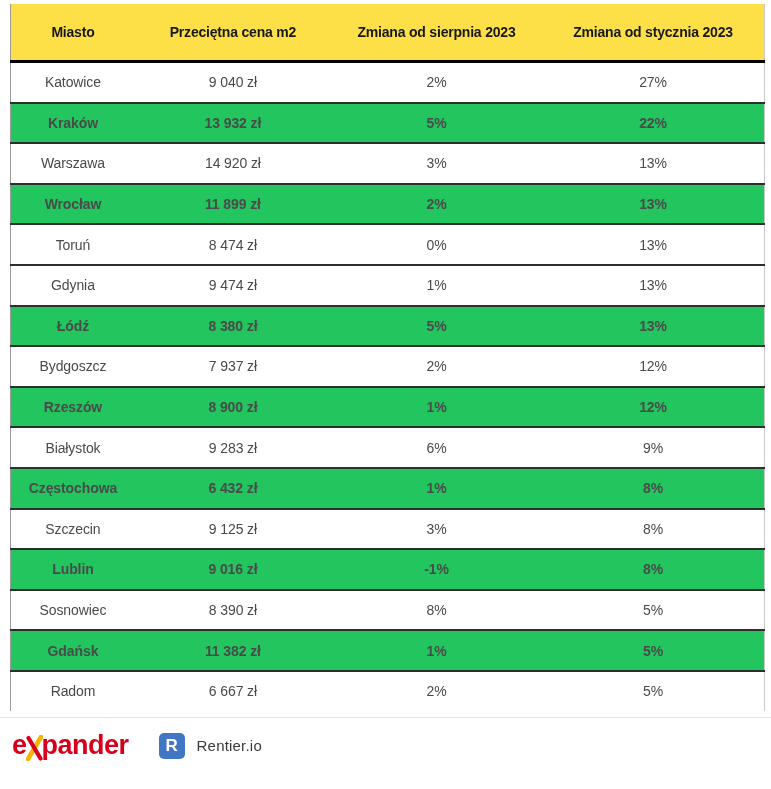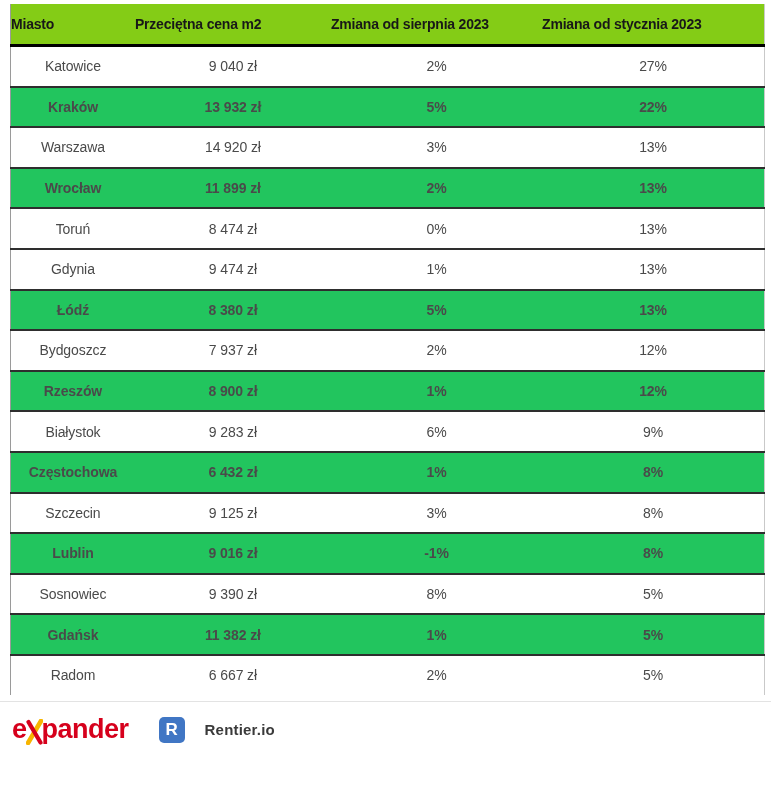--- a/index.html
+++ b/index.html
@@ -11,27 +11,27 @@
   .table-wrap{margin:4px 6px 0 10px;}
   table{
     width:755px;border-collapse:collapse;table-layout:fixed;
     border-left:1px solid #9a9a9a;border-right:1px solid #c9c9c9;
   }
   col.c-city{width:16.5%;}
   col.c-price{width:26%;}
   col.c-aug{width:28%;}
   col.c-jan{width:29.5%;}
   thead th{
-    background:#84cc16;
+    background:#fde047;
     height:40px;
     font-size:14px;font-weight:bold;color:#181818;
-    text-align:left;vertical-align:middle;
+    text-align:center;vertical-align:middle;
     letter-spacing:-0.2px;
     border-bottom:3px solid #000;
-    padding:0;
+    padding:8px;
   }
   tbody td{
     height:38.6px;
     font-size:14px;color:#4a4a4a;
     text-align:center;vertical-align:middle;
     letter-spacing:-0.1px;
     padding:0;
     background:#ffffff;
   }
   tbody tr{border-top:2px solid #2e2e2e;}
@@ -63,22 +63,22 @@
     margin-left:30px;
   }
   .rentier-badge{
     width:26px;height:26px;border-radius:5px;
     background:#4076c4;
     color:#fff;font-weight:bold;font-size:17px;
     display:flex;align-items:center;justify-content:center;
     line-height:1;
   }
   .rentier-label{
-    margin-left:20px;
-    font-size:15px;font-weight:bold;color:#3a3a3a;
+    margin-left:12px;
+    font-size:15px;font-weight:normal;color:#3a3a3a;
     letter-spacing:0.2px;
   }
 </style>
 </head>
 <body>
 
 <div class="table-wrap">
   <table>
     <colgroup>
       <col class="c-city">
@@ -168,21 +168,21 @@
     <td>8%</td>
   </tr>
         <tr class="alt">
     <td>Lublin</td>
     <td>9 016 zł</td>
     <td>-1%</td>
     <td>8%</td>
   </tr>
         <tr>
     <td>Sosnowiec</td>
-    <td>9 390 zł</td>
+    <td>8 390 zł</td>
     <td>8%</td>
     <td>5%</td>
   </tr>
         <tr class="alt">
     <td>Gdańsk</td>
     <td>11 382 zł</td>
     <td>1%</td>
     <td>5%</td>
   </tr>
         <tr>

